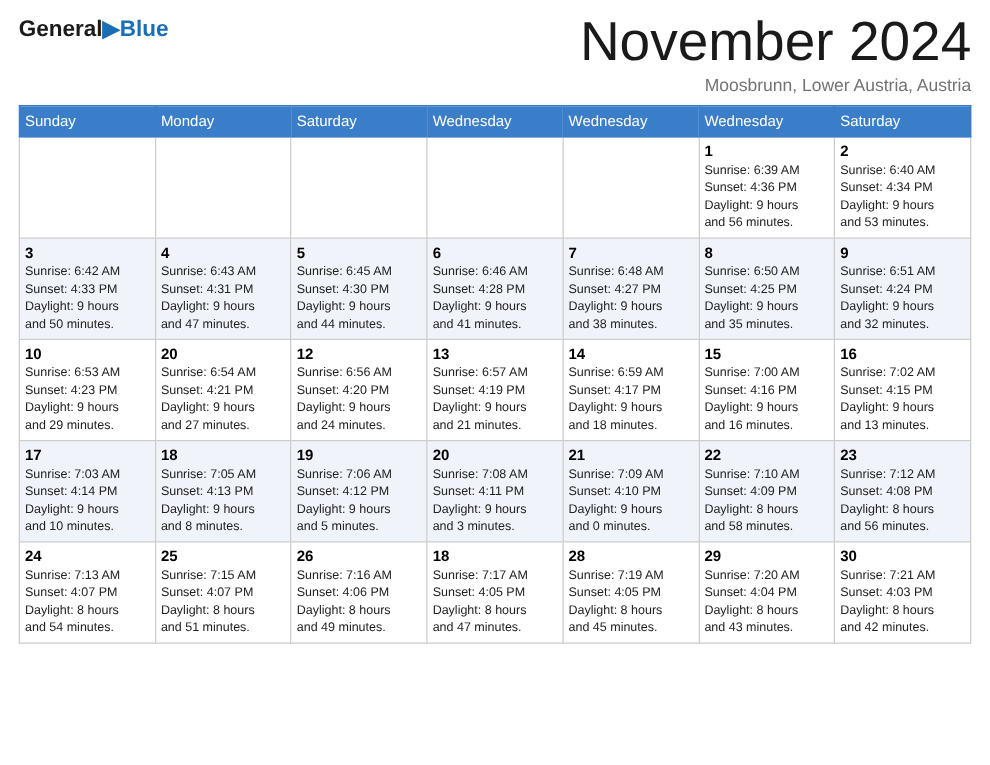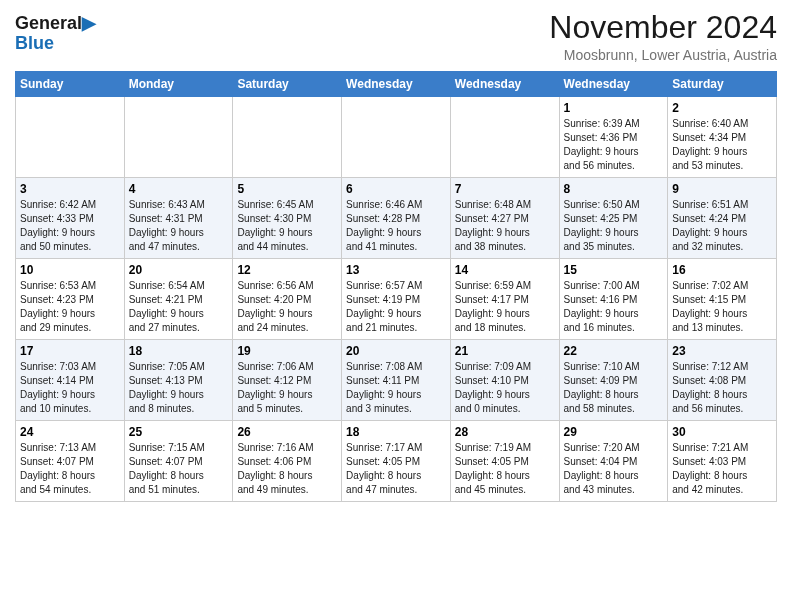--- a/index.html
+++ b/index.html
@@ -26,41 +26,41 @@
       font-size: 18px;
       font-weight: bold;
       line-height: 1.1;
       color: #1a1a1a;
     }
     .logo-blue { color: #1a6eb5; }
     .title-area {
       text-align: right;
     }
     .month-title {
-      font-size: 32px;
+      font-size: 44px;
       font-weight: normal;
       color: #1a1a1a;
       line-height: 1.1;
     }
     .location {
       font-size: 14px;
       color: #737373;
       margin-top: 2px;
     }
     .calendar-table {
       width: 100%;
       border-collapse: collapse;
       font-size: 10.5px;
     }
     .calendar-table th {
       background: #3a7dc9;
       color: #fff;
       padding: 5px 4px;
       text-align: left;
-      font-weight: bold;
+      font-weight: normal;
       font-size: 12px;
       border: 1px solid #3a7dc9;
     }
     .calendar-table td {
       border: 1px solid #ccc;
       vertical-align: top;
       padding: 4px 4px;
       width: calc(100% / 7);
       min-height: 70px;
       background: #fff;
@@ -81,21 +81,21 @@
     }
     .empty-cell {
       background: #fff !important;
     }
   </style>
 </head>
 <body>
 
 <div class="header-area">
   <div class="logo">
-    <div style="display:flex; flex-direction:column; line-height:1.1;">
+    <div style="display:flex; line-height:1.1;">
       <span class="logo-text">
         <span>General</span><span class="logo-blue">▶</span>
       </span>
       <span class="logo-text logo-blue">Blue</span>
     </div>
   </div>
   <div class="title-area">
     <div class="month-title">November 2024</div>
     <div class="location">Moosbrunn, Lower Austria, Austria</div>
   </div>

